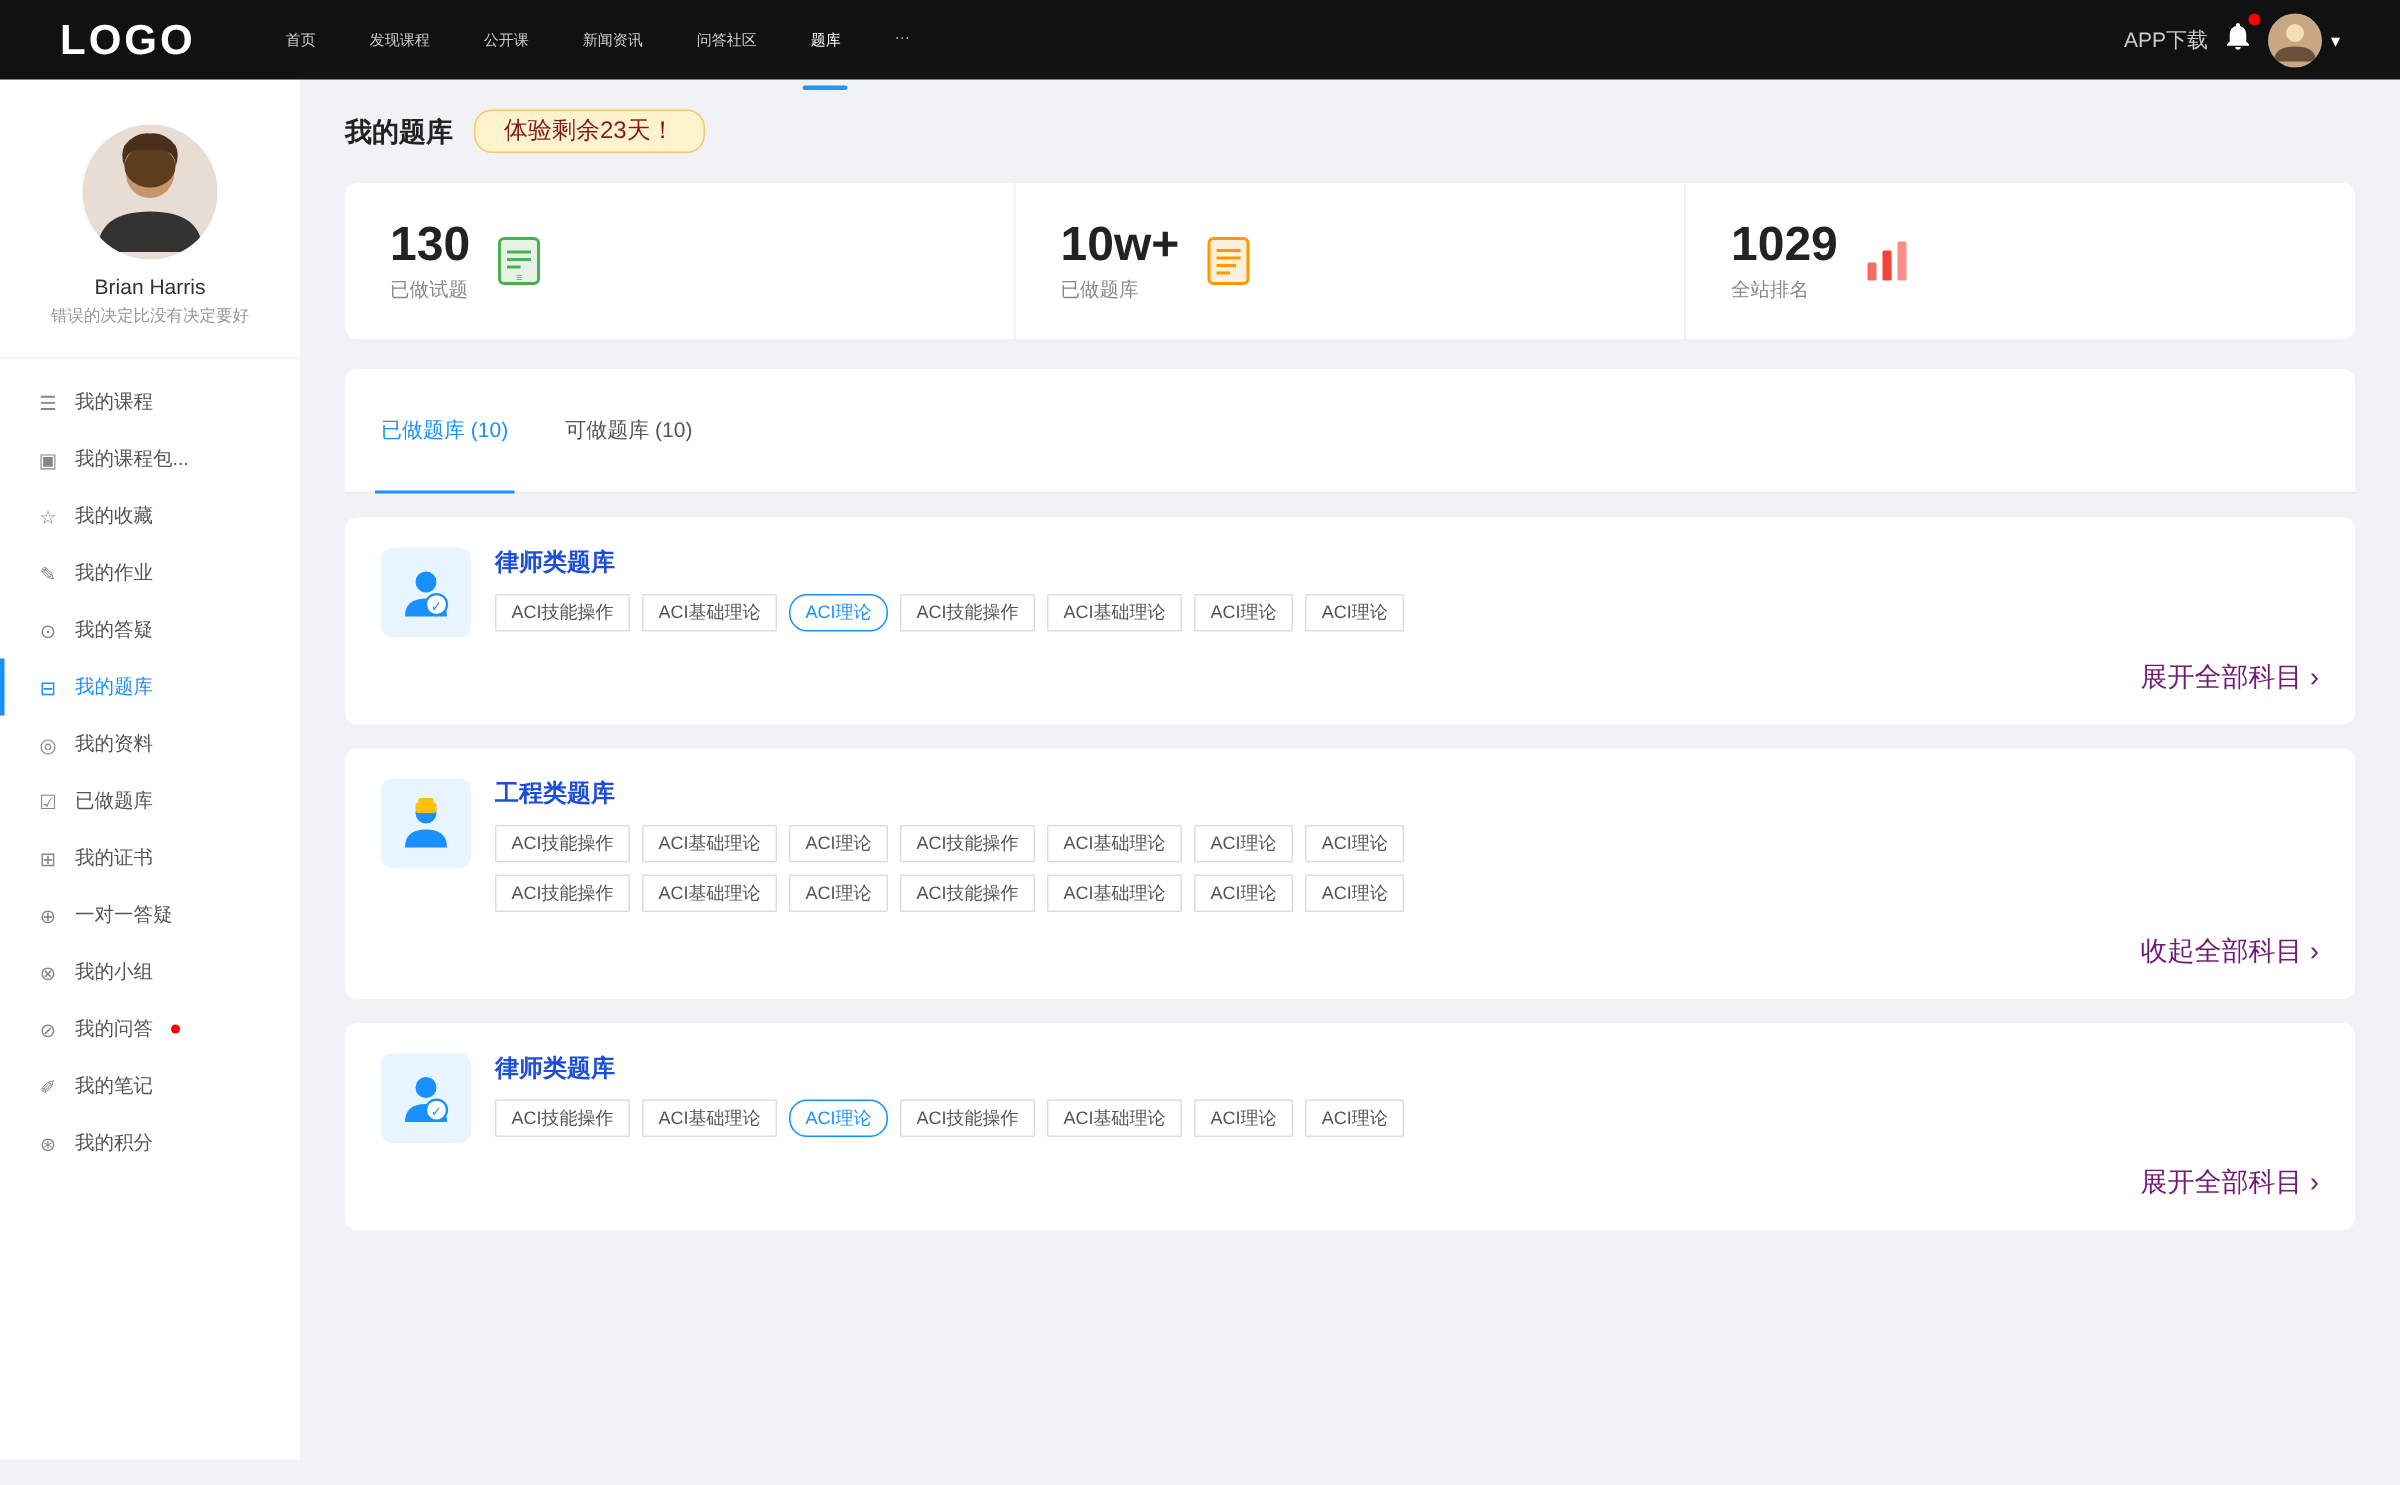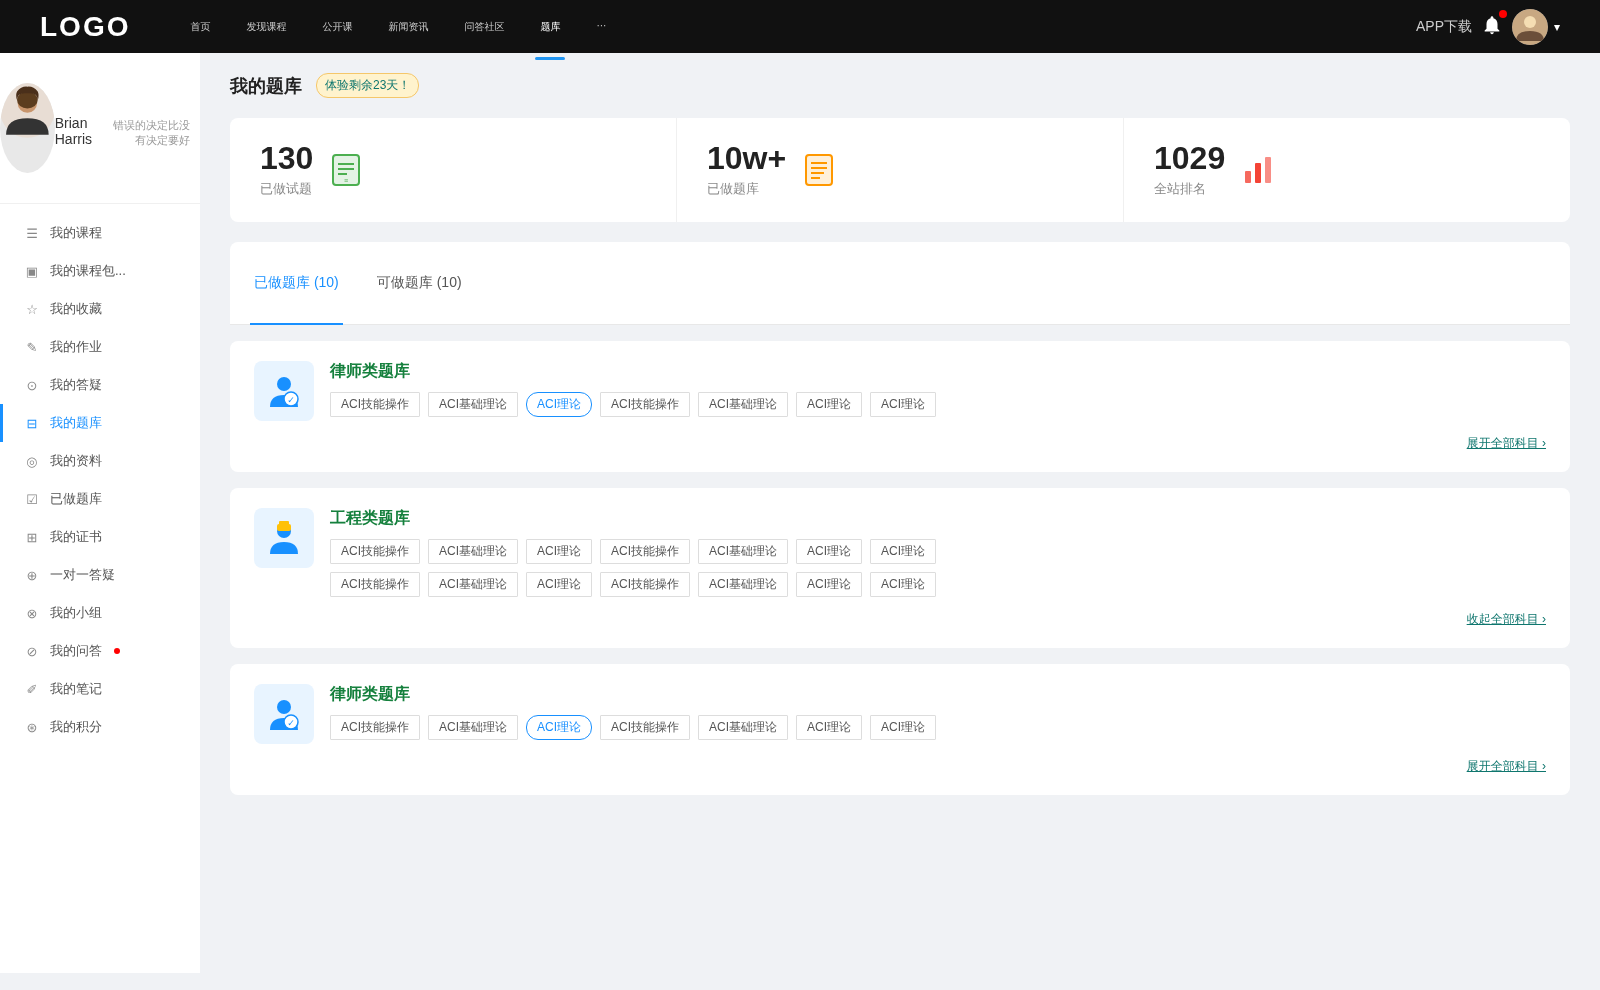--- a/index.html
+++ b/index.html
@@ -95,21 +95,21 @@
 
     
     .sidebar {
       width: 200px;
       background: white;
       padding: 20px 0;
       flex-shrink: 0;
     }
     .sidebar-profile {
       display: flex;
-      flex-direction: row;
+      flex-direction: column;
       align-items: center;
       padding: 10px 0 20px;
       border-bottom: 1px solid #f0f0f0;
       margin-bottom: 10px;
     }
     .profile-avatar {
       width: 90px;
       height: 90px;
       border-radius: 50%;
       background: #e8e8e8;
@@ -186,23 +186,23 @@
       gap: 14px;
       margin-bottom: 20px;
     }
     .page-title {
       font-size: 18px;
       font-weight: 600;
       color: #222;
     }
     .trial-badge {
       background: #fff3cd;
-      color: #0f766e;
-      font-size: 12px;
-      padding: 3px 8px;
+      color: #7f1d1d;
+      font-size: 16px;
+      padding: 3px 19px;
       border-radius: 12px;
       border: 1px solid #f5c76a;
     }
 
     
     .stats-row {
       display: flex;
       gap: 0;
       background: white;
       border-radius: 8px;
@@ -285,21 +285,21 @@
       background: #e8f4ff;
       border-radius: 8px;
       display: flex;
       align-items: center;
       justify-content: center;
       flex-shrink: 0;
     }
     .qbank-name {
       font-size: 16px;
       font-weight: 600;
-      color: #15803d;
+      color: #1d4ed8;
       margin-bottom: 10px;
     }
     .qbank-tags {
       display: flex;
       flex-wrap: wrap;
       gap: 8px;
     }
     .tag {
       font-size: 12px;
       color: #555;
@@ -312,24 +312,23 @@
       color: #1890ff;
       border-color: #1890ff;
       border-radius: 12px;
     }
     .qbank-footer {
       display: flex;
       justify-content: flex-end;
       margin-top: 10px;
     }
     .expand-link {
-      font-size: 12px;
-      color: #0f766e;
-      cursor: pointer;
-      text-decoration: underline;
+      font-size: 18px;
+      color: #701a75;
+      cursor: pointer;
     }
 
     
     .donut-chart {
       width: 38px;
       height: 38px;
     }
   </style>
 </head>
 <body>

